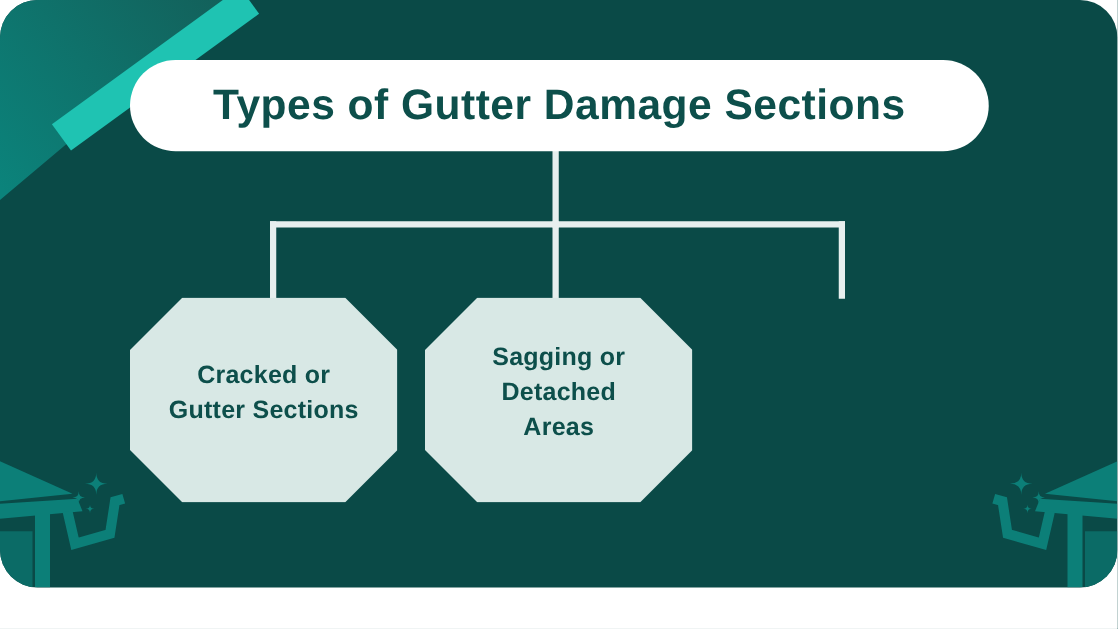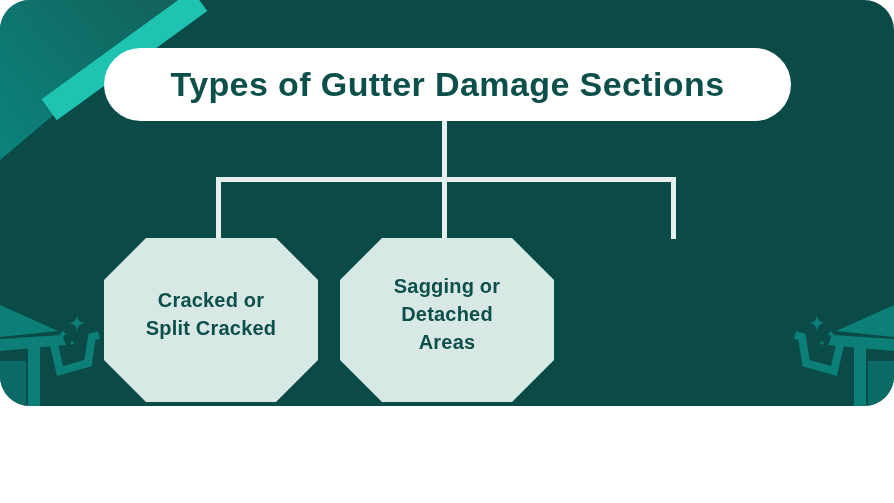--- a/index.html
+++ b/index.html
@@ -3,21 +3,21 @@
 <meta charset="utf-8">
 <style>
   html, body { margin: 0; padding: 0; background: #ffffff; }
   body {
     width: 894px; height: 503px;
     font-family: "Liberation Sans", sans-serif;
     position: relative;
   }
   .card {
     position: absolute; left: 0; top: 0;
-    width: 894px; height: 406px;
+    width: 894px; height: 470px;
     background: var(--background, #0a4a47);
     border-radius: 30px;
     overflow: hidden;
   }
   
   .decor-band {
     position: absolute; left: 0; top: 0;
     width: 200px; height: 170px;
     background: linear-gradient(230deg, #13605a 5%, #0b837b 95%);
     clip-path: polygon(0 0, 190px 0, 0 160px);
@@ -94,21 +94,21 @@
   <div class="line drop-l"></div>
   <div class="line drop-c"></div>
   <div class="line drop-r"></div>
 
   <div class="title-pill">
     <h1>Types of Gutter Damage Sections</h1>
   </div>
 
   <div class="octagon n1">
     <div class="label">Cracked or
-Split Cracked</div>
+Gutter Sections</div>
   </div>
   <div class="octagon n2">
     <div class="label">Sagging or
 Detached
 Areas</div>
   </div>
 
   <div class="corner-icon left">
     <svg viewBox="0 0 160 115" xmlns="http://www.w3.org/2000/svg" aria-hidden="true">
 

